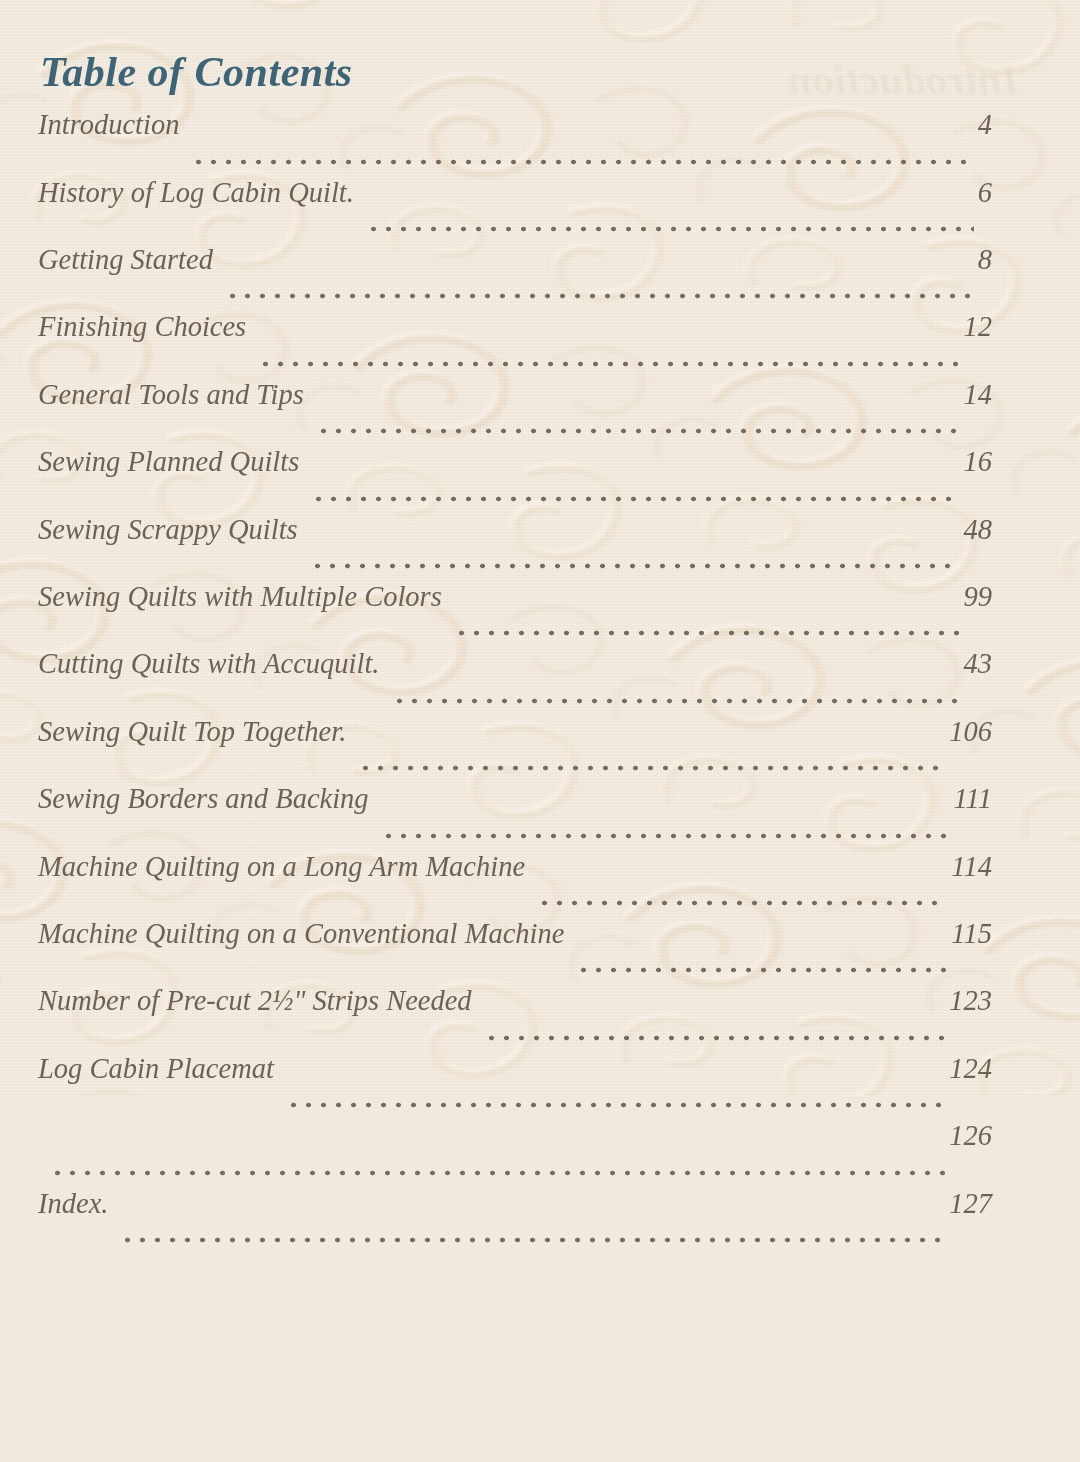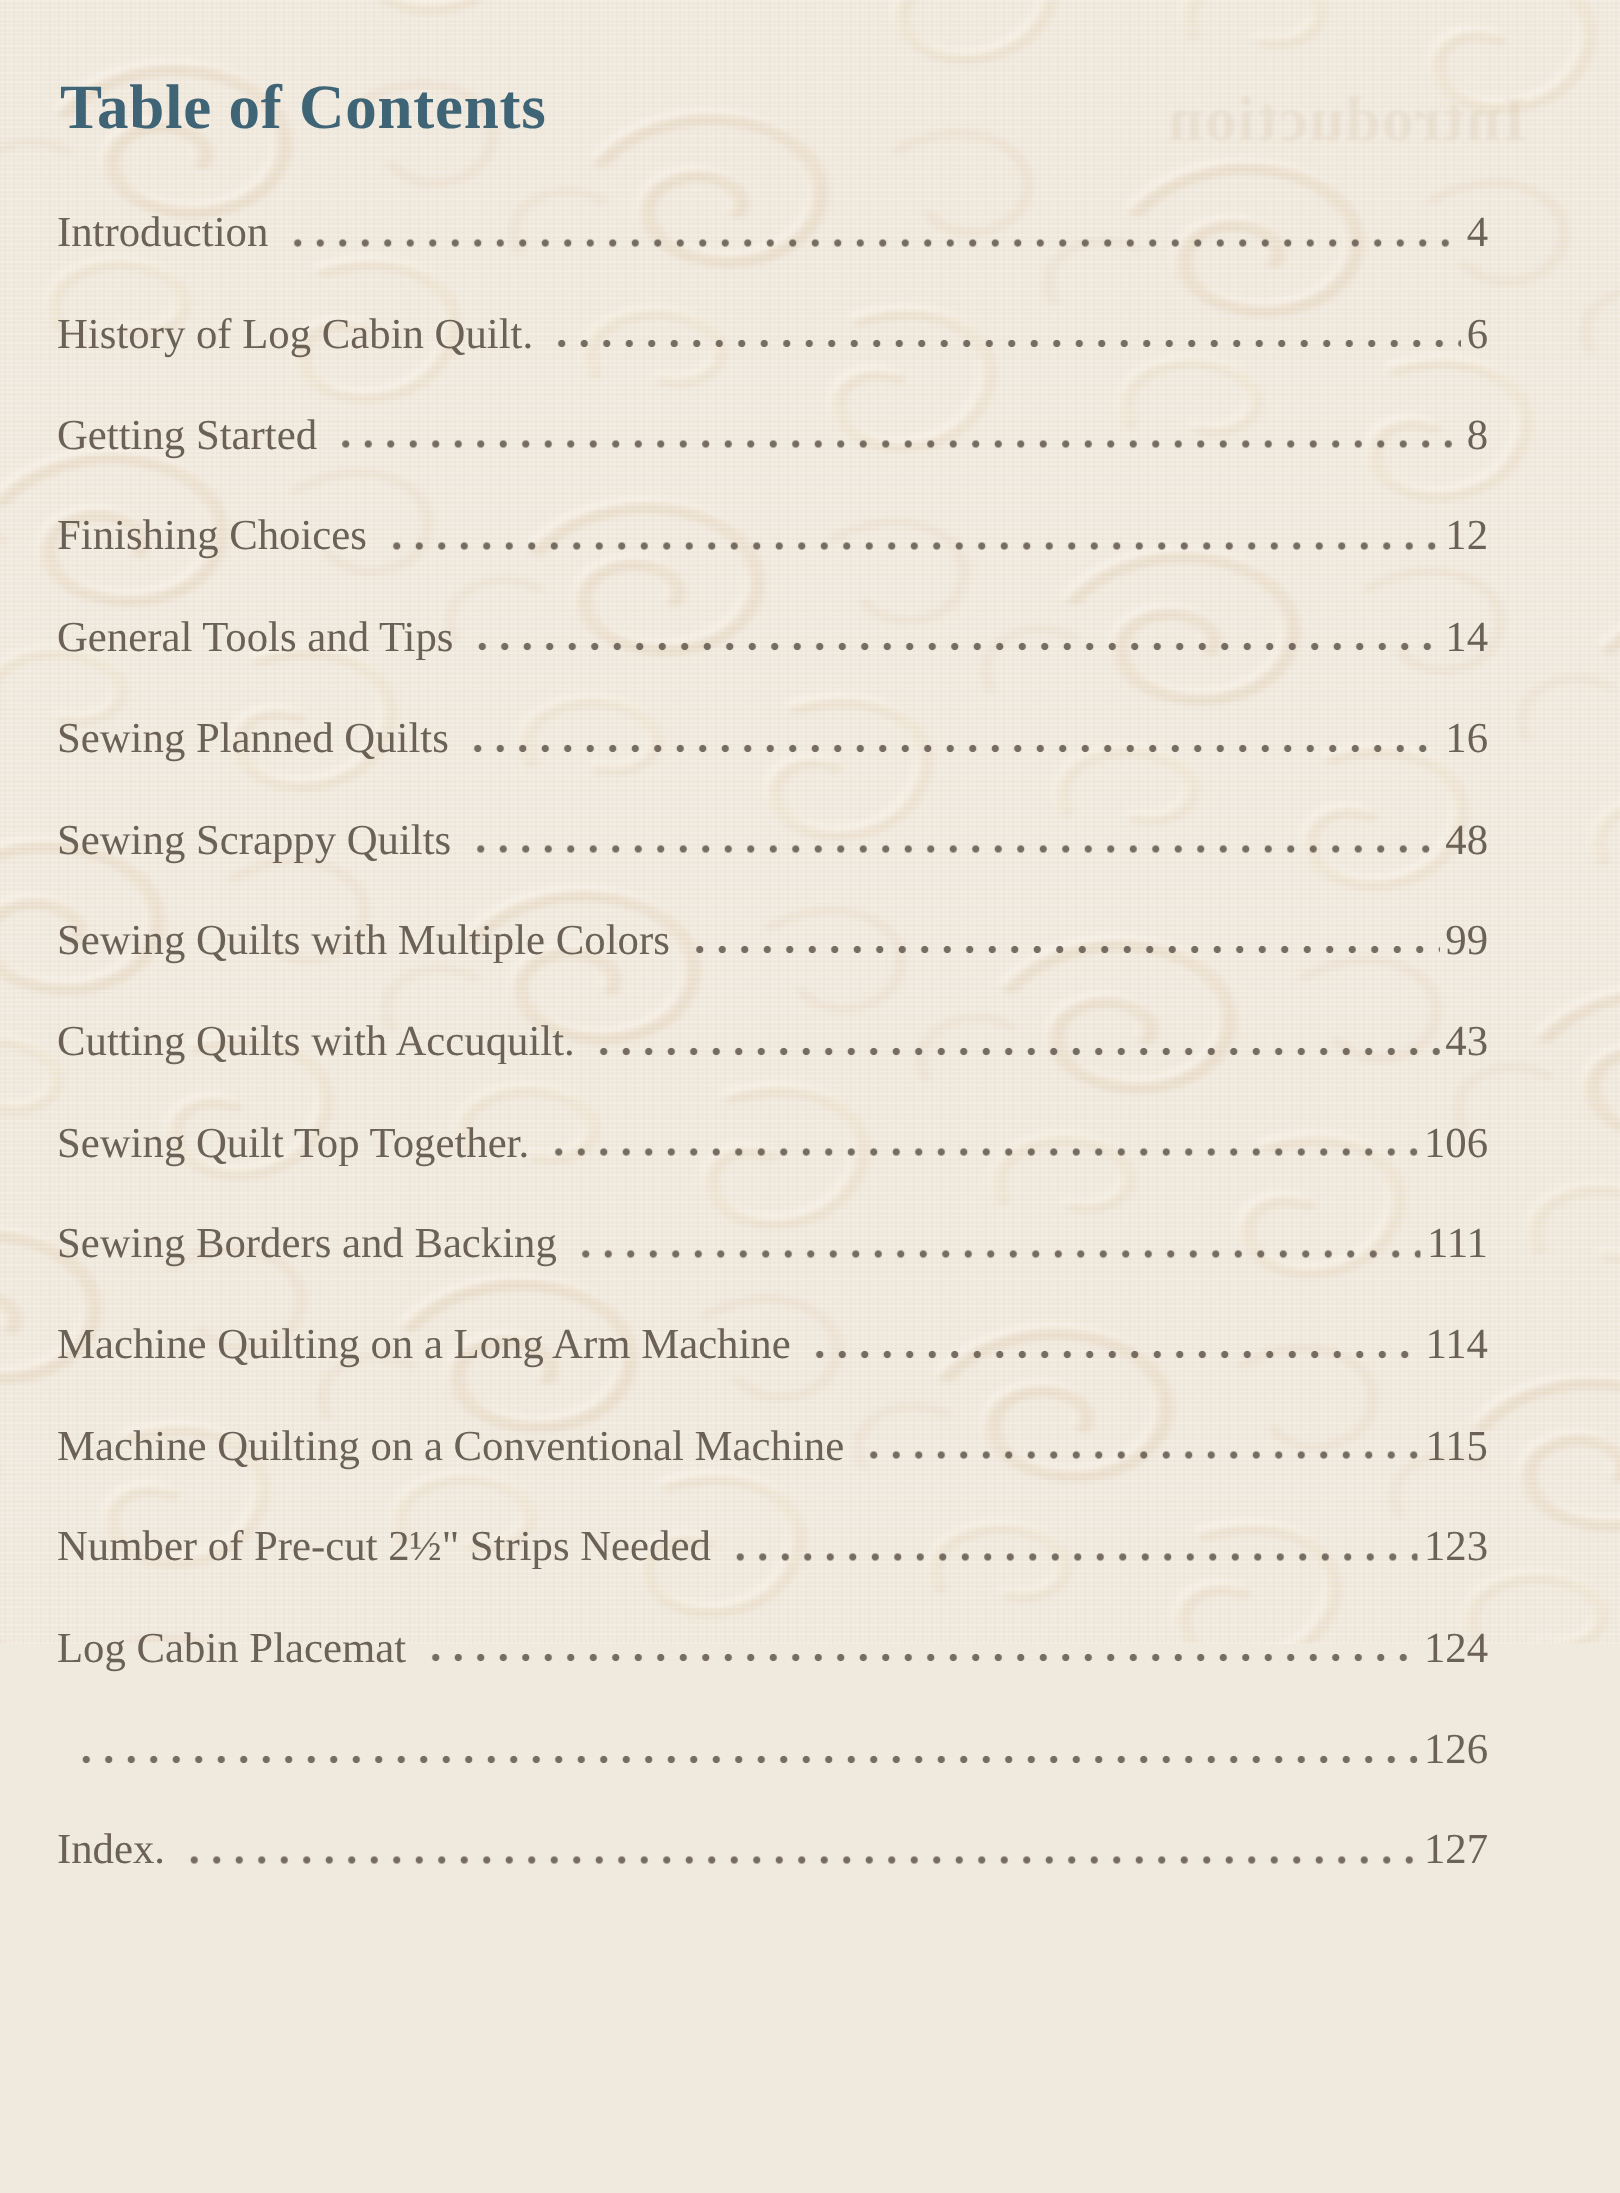--- a/index.html
+++ b/index.html
@@ -8,20 +8,21 @@
     height: 1462px;
     overflow: hidden;
     font-family: "Liberation Serif", serif;
     background: var(--bg, #f0e9de);
   }
   .page {
     position: relative;
     width: 1080px;
     height: 1096px;
     background: var(--bg, #f0e9de);
+    font-style: italic;
   }
   
   .texture {
     position: absolute;
     inset: 0;
     width: 100%;
     height: 100%;
     pointer-events: none;
   }
   
@@ -60,21 +61,21 @@
   }
   .toc {
     position: relative;
     z-index: 2;
     margin-top: 15px;
     padding: 0 88px 0 38px;
   }
   .row {
     height: 67.4px;
     display: flex;
-    align-items: flex-end;
+    align-items: flex-start;
   }
   .label, .num {
     font-size: 28.5px;
     line-height: 1;
     padding-bottom: 8px;
     color: var(--text, #6b6156);
     white-space: nowrap;
   }
   .dots {
     flex: 1 1 auto;

